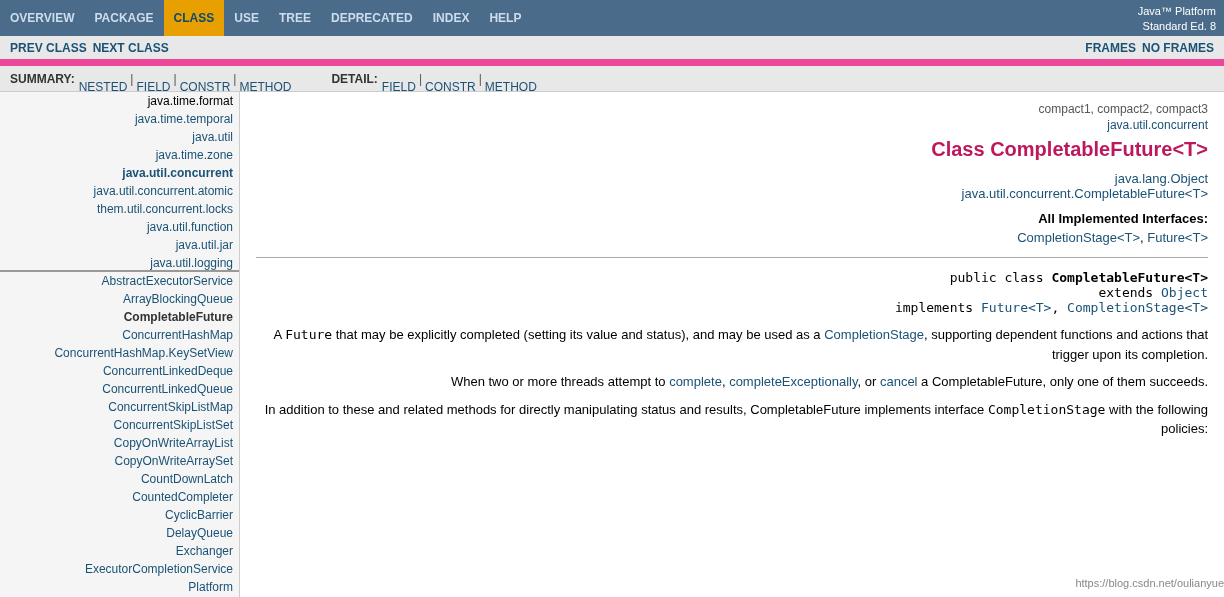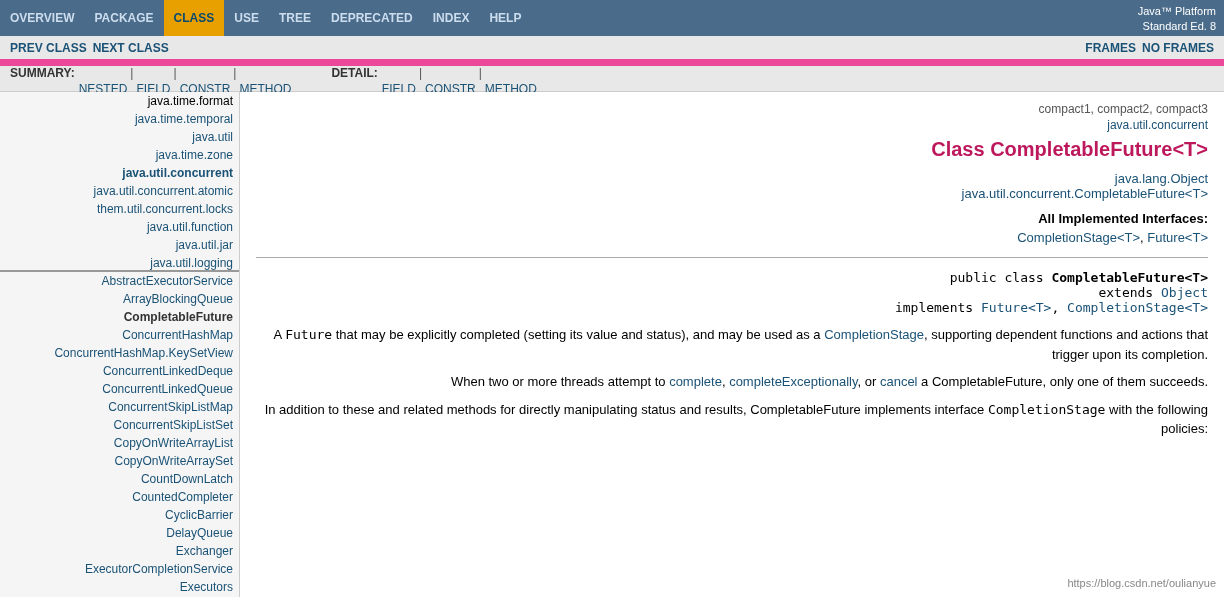--- a/index.html
+++ b/index.html
@@ -53,20 +53,21 @@
       font-weight: bold;
       cursor: pointer;
       text-decoration: none;
     }
 
     
     #summary-bar {
       background: #e8e8e8;
       border-bottom: 1px solid #ccc;
       display: flex;
+      align-items: center;
       height: 26px;
       padding: 0 10px;
       font-size: 12px;
       color: #333;
     }
     #summary-bar .label { font-weight: bold; margin-right: 4px; }
     #summary-bar a { color: #1a5276; text-decoration: none; margin-top: 16px; }
     #summary-bar .pipe { margin: 0 3px; color: #555; }
     #summary-bar .section-gap { margin: 0 20px; }
 
@@ -147,21 +148,21 @@
       margin-bottom: 10px;
     }
     #content .class-decl .bold { font-weight: bold; }
     #content .class-decl a { color: #1a5276; text-decoration: none; }
     #content .desc { margin-bottom: 8px; line-height: 1.5; }
     #content .desc a { color: #1a5276; text-decoration: none; }
     #content .desc code { font-family: monospace; }
     .watermark {
       position: fixed;
       bottom: 8px;
-      right: 8px;
+      right: 0;
       color: #888;
       font-size: 11px;
     }
   </style>
 </head>
 <body>
 
 <div id="top-nav">
   <div style="display:flex;align-items:stretch;">
     <a class="nav-item">OVERVIEW</a>
@@ -236,21 +237,21 @@
       <div class="sidebar-item link">ConcurrentSkipListMap</div>
       <div class="sidebar-item link">ConcurrentSkipListSet</div>
       <div class="sidebar-item link">CopyOnWriteArrayList</div>
       <div class="sidebar-item link">CopyOnWriteArraySet</div>
       <div class="sidebar-item link">CountDownLatch</div>
       <div class="sidebar-item link">CountedCompleter</div>
       <div class="sidebar-item link">CyclicBarrier</div>
       <div class="sidebar-item link">DelayQueue</div>
       <div class="sidebar-item link">Exchanger</div>
       <div class="sidebar-item link">ExecutorCompletionService</div>
-      <div class="sidebar-item link">Executors</div>
+      <div class="sidebar-item link">Platform</div>
       <div class="sidebar-item link">ForkJoinPool</div>
 
     </div>
   </div>
 
   <div id="content">
     <div class="breadcrumb-path">compact1, compact2, compact3</div>
     <div class="breadcrumb-path" style="color:#1a5276; cursor:pointer;">java.util.concurrent</div>
 
     <div class="class-title">Class CompletableFuture&lt;T&gt;</div>

